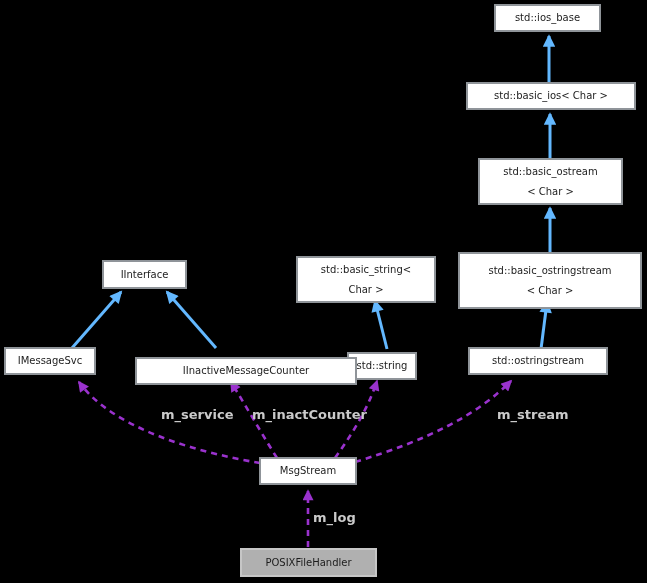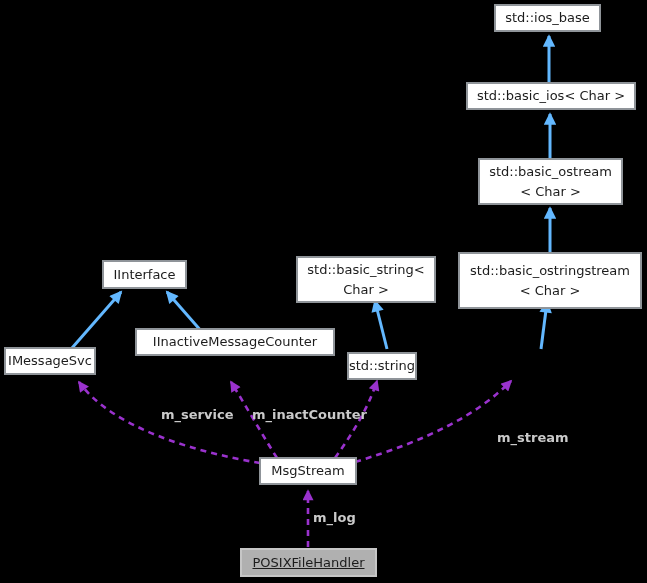--- a/index.html
+++ b/index.html
@@ -26,29 +26,28 @@
   path.usage{stroke:var(--usage-edge);stroke-width:2.6;fill:none;stroke-dasharray:6 5;}
   .head-blue{fill:var(--inheritance-edge);}
   .head-purple{fill:var(--usage-edge);}
   .node{
     position:absolute;
     box-sizing:border-box;
     background:var(--node-fill);
     border:2px solid var(--node-border);
     color:var(--node-text);
     display:flex;align-items:center;justify-content:center;
-    font-size:13px;line-height:20px;
+    font-size:10px;line-height:20px;
     text-align:center;
     white-space:pre-line;
     cursor:pointer;
   }
   .node.focus{
     background:var(--focus-node-fill);
     border-color:var(--focus-node-border);
-    text-decoration:underline;
   }
   .edge-label{
     position:absolute;
     color:var(--edge-label-text);
     font-size:13px;font-weight:bold;
     line-height:17px;
     white-space:pre-line;
     text-align:center;
     pointer-events:none;
   }
@@ -86,38 +85,39 @@
   <div class="node" style="left:494px;top:4px;width:107px;height:28px">std::ios_base</div>
 
   <div class="node" style="left:466px;top:82px;width:170px;height:28px">std::basic_ios&lt; Char &gt;</div>
 
   <div class="node" style="left:478px;top:158px;width:145px;height:47px">std::basic_ostream
 &lt; Char &gt;</div>
 
   <div class="node" style="left:458px;top:252px;width:184px;height:57px">std::basic_ostringstream
 &lt; Char &gt;</div>
 
+  <div class="node" style="left:468px;top:347px;width:140px;height:28px">std::ostringstream</div>
 
   <div class="node" style="left:296px;top:256px;width:140px;height:47px">std::basic_string&lt;
 Char &gt;</div>
 
   <div class="node" style="left:347px;top:352px;width:70px;height:28px">std::string</div>
 
   <div class="node" style="left:102px;top:260px;width:85px;height:29px">IInterface</div>
 
   <div class="node" style="left:4px;top:347px;width:92px;height:28px">IMessageSvc</div>
 
-  <div class="node" style="left:135px;top:328px;width:200px;height:28px">IInactiveMessageCounter</div>
+  <div class="node" style="left:135px;top:357px;width:222px;height:28px">IInactiveMessageCounter</div>
 
   <div class="node" style="left:259px;top:457px;width:98px;height:28px">MsgStream</div>
 
   <div class="node focus" style="left:240px;top:548px;width:137px;height:29px">POSIXFileHandler</div>
 
   <div class="edge-label" style="left:161px;top:406px">m_service</div>
 
   <div class="edge-label" style="left:252px;top:406px">m_inactCounter</div>
 
 
-  <div class="edge-label" style="left:497px;top:429px">m_stream</div>
+  <div class="edge-label" style="left:497px;top:406px">m_stream</div>
 
   <div class="edge-label" style="left:313px;top:509px">m_log</div>
 
 </div>
 
 </body></html>

